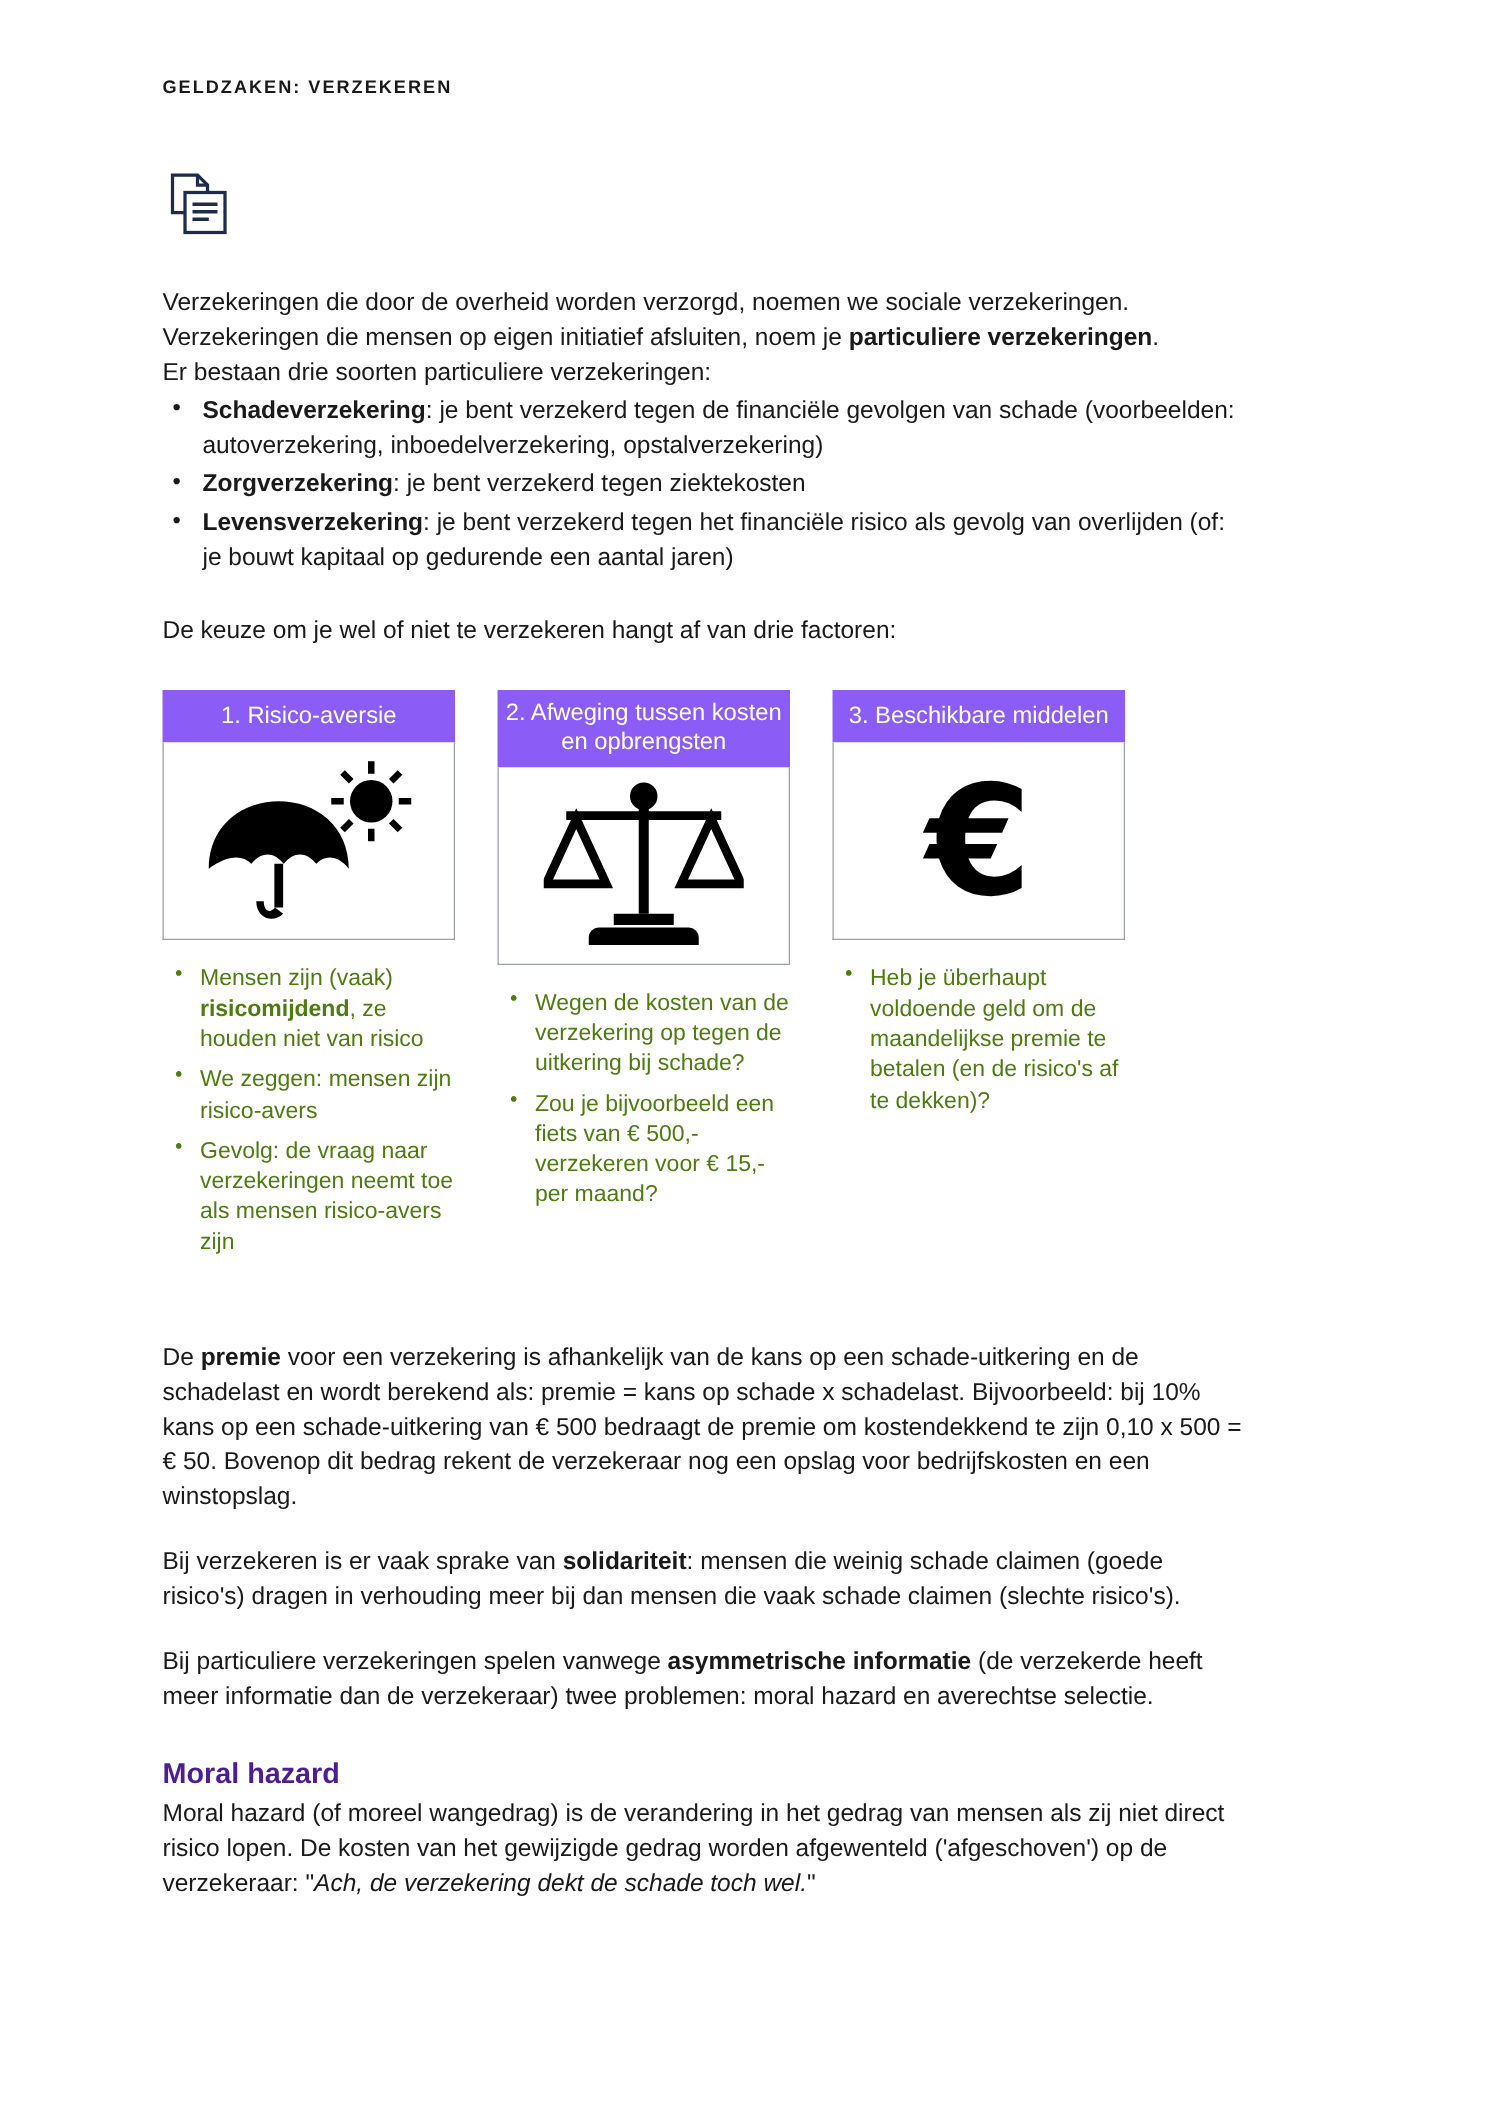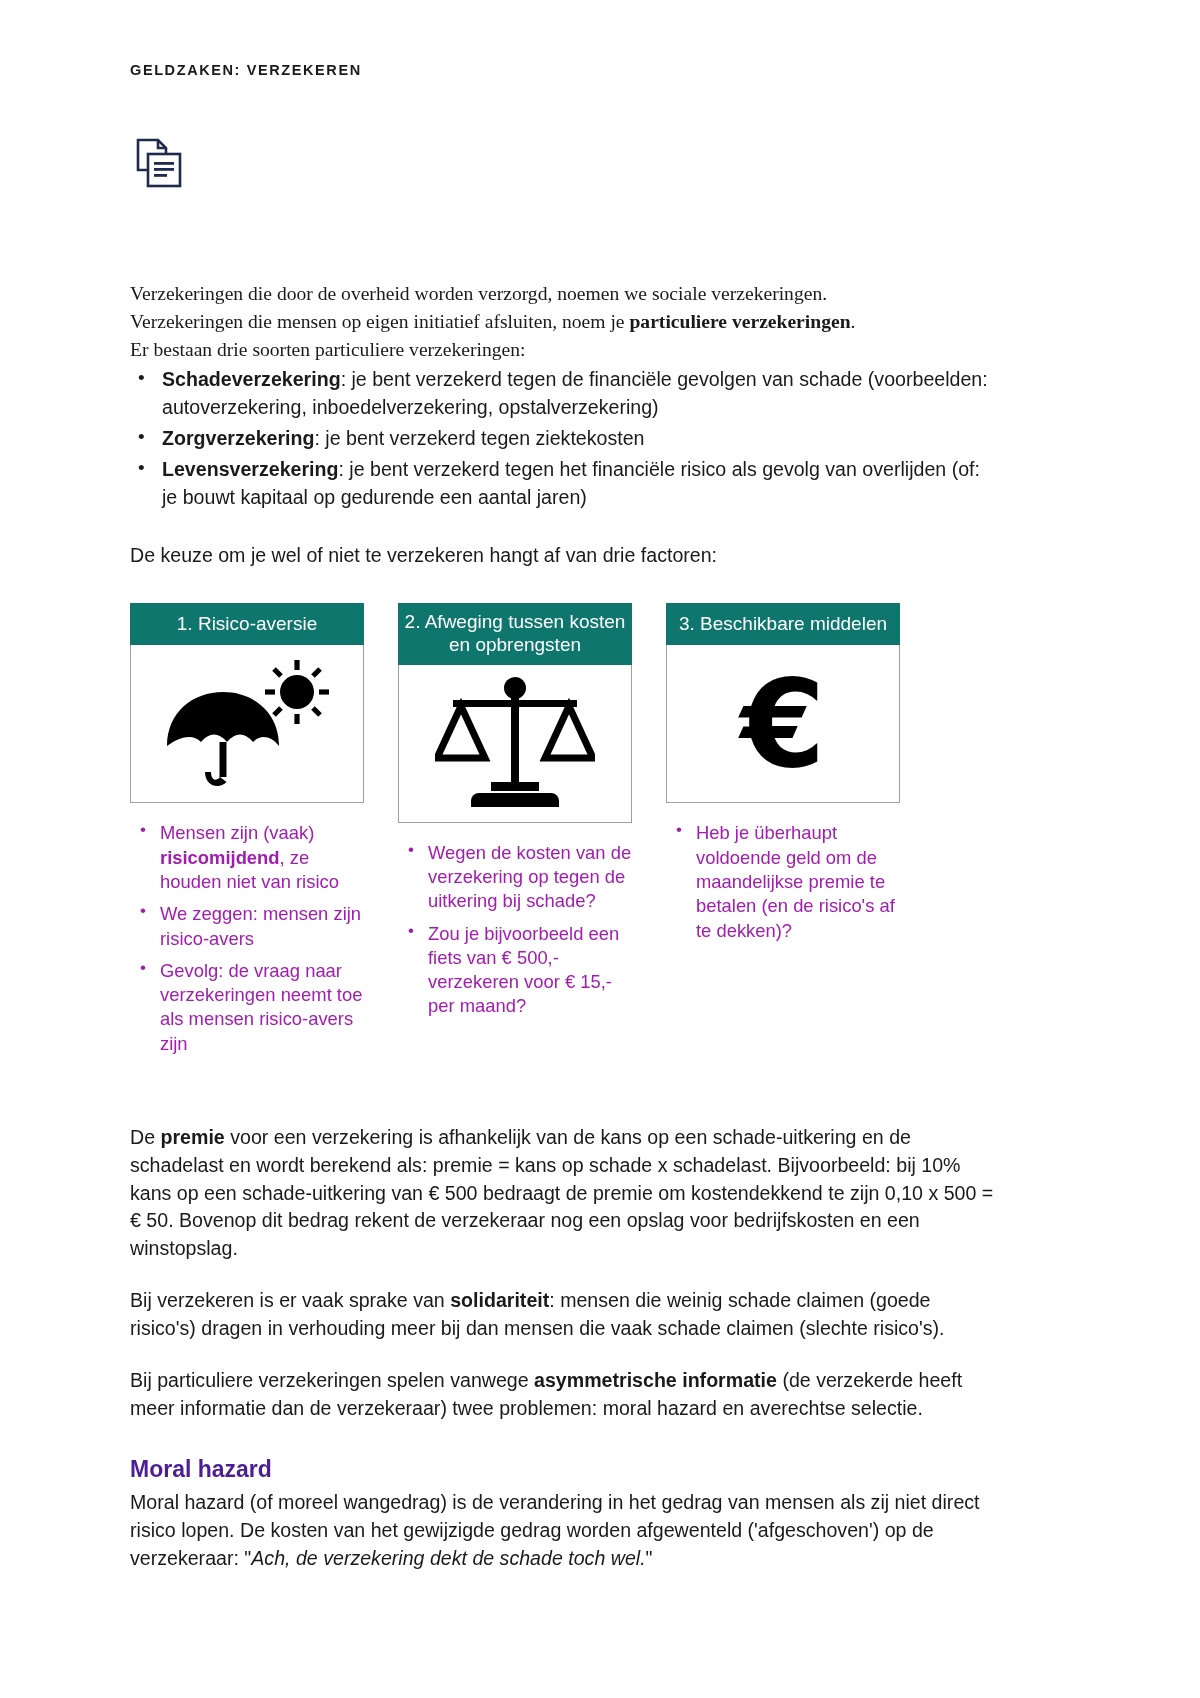--- a/index.html
+++ b/index.html
@@ -68,22 +68,21 @@
     color: #111111;
   }
 
   
   .body-text {
     font-size: 19.6px;
     line-height: 1.42;
     color: #1a1a1a;
   }
   .intro {
-    margin-top: 84px;
-    font-family: Liberation Serif, serif;
+    margin-top: 32px;
   }
   .para {
     margin-top: 24px;
   }
 
   ul.main-list {
     list-style: none;
     margin: 0;
     padding: 0;
   }
@@ -107,21 +106,21 @@
   
   .cards {
     margin-top: 34px;
     display: flex;
     gap: 34px;
   }
   .card {
     width: 234px;
   }
   .card-header {
-    background: #0f766e;
+    background: #8b5cf6;
     color: #ffffff;
     text-align: center;
     font-size: 19px;
     line-height: 1.22;
     padding: 9px 6px 10px 6px;
     min-height: 26px;
     display: flex;
     align-items: center;
     justify-content: center;
     box-sizing: border-box;
@@ -147,21 +146,21 @@
     font-weight: bold;
     line-height: 1;
     color: #000000;
   }
   ul.card-list {
     list-style: none;
     margin: 18px 0 0 0;
     padding: 0;
     font-size: 18.4px;
     line-height: 1.32;
-    color: #a21caf;
+    color: #4d7c0f;
   }
   ul.card-list > li {
     position: relative;
     padding-left: 30px;
     margin-bottom: 8px;
   }
   ul.card-list > li::before {
     content: "•";
     position: absolute;
     left: 10px;

